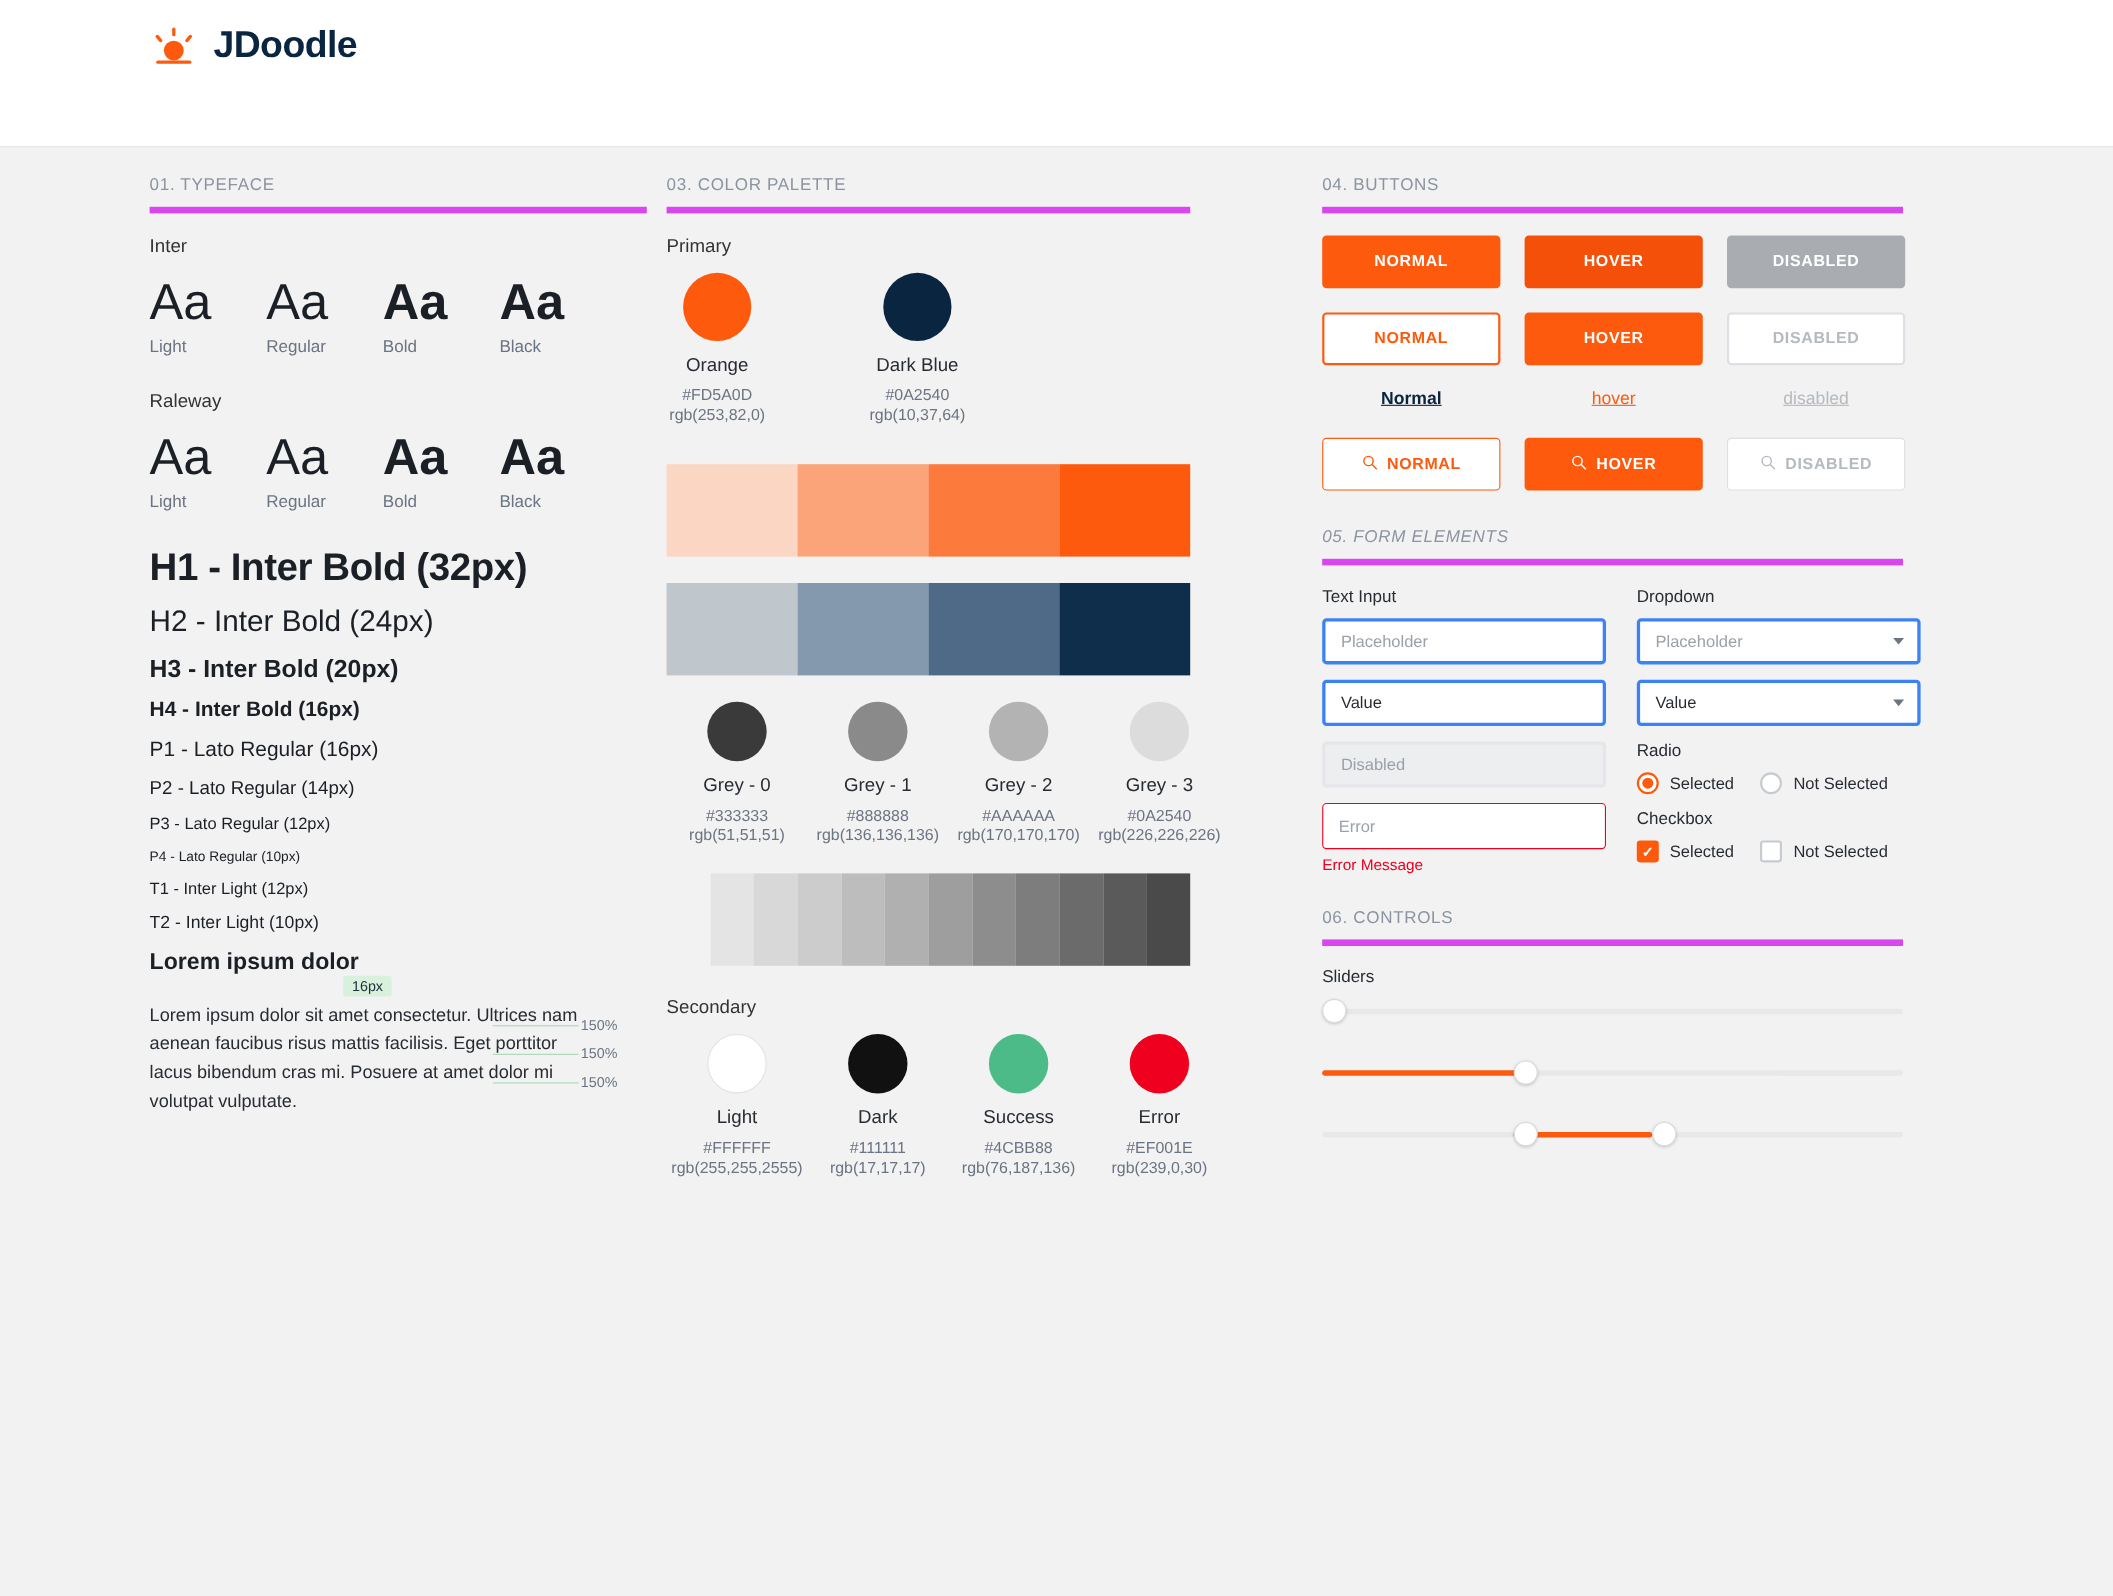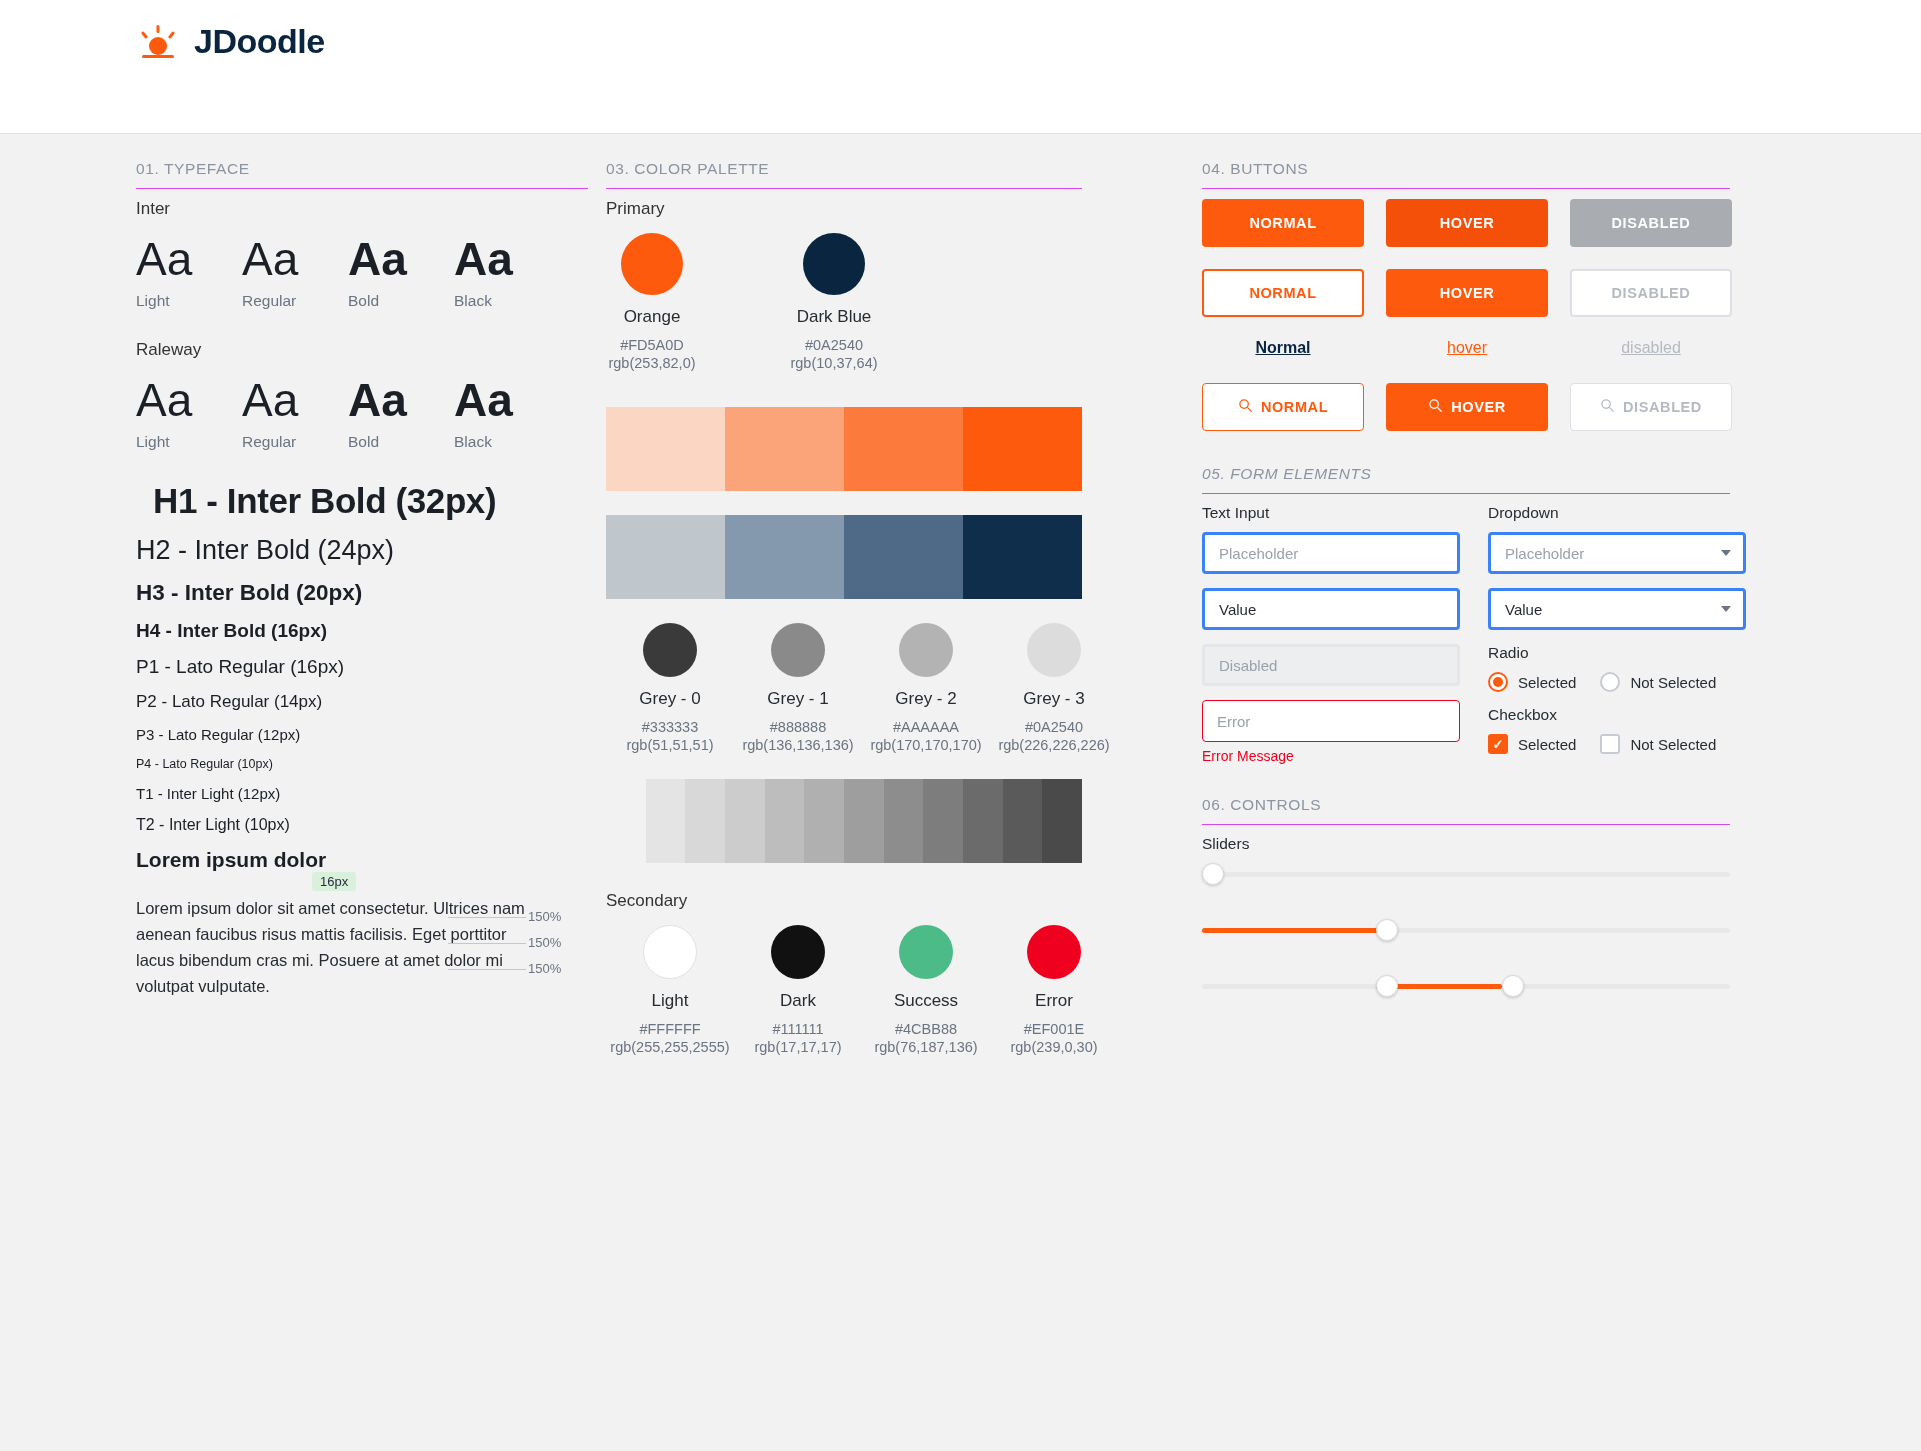--- a/index.html
+++ b/index.html
@@ -30,43 +30,43 @@
   .col { }
   .col1 { width: 560px; padding-left: 136px; }
   .col2 { width: 600px; padding-left: 46px; }
   .col3 { width: 640px; padding-left: 42px; }
 
   .sec-title {
     font-size: 15.5px;
     color:#8b94a0;
     letter-spacing: 0.6px;
     padding-bottom: 10px;
-    border-bottom: 1px solid #d946ef;
-    margin-bottom: 10px;
+    border-bottom: 6px solid #d946ef;
+    margin-bottom: 20px;
   }
   .sec-title.narrow { width: 452px; }
   .sec-title.w-col2 { width: 476px; }
   .sec-title.w-col3 { width: 528px; }
 
   .sub-label { font-size:17px; color:#333; margin-bottom:14px; }
 
   
   .aa-row { display:flex; gap:0; margin-bottom: 30px; }
   .aa-item { width: 110px; }
   .aa-glyph { font-size:46px; line-height:1.15; color:#1b1f26; }
   .aa-glyph.light { font-weight:300; }
   .aa-glyph.regular { font-weight:400; }
   .aa-glyph.bold { font-weight:700; }
   .aa-glyph.black { font-weight:900; }
   .aa-serif { font-family:"Liberation Sans", sans-serif; }
   .aa-name { font-size:15.5px; color:#6b7482; margin-top:6px; }
 
   .type-specs { margin-top: 30px; }
   .type-specs div { color:#1b1f26; margin-bottom: 14px; }
-  .h1s { font-size:35px; font-weight:bold; letter-spacing:-0.4px;margin-left:17px;}
+  .h1s { font-size:35px; font-weight:bold; letter-spacing:-0.4px;}
   .h2s { font-size:27px; font-weight:normal; }
   .h3s { font-size:22.5px; font-weight:bold; }
   .h4s { font-size:19px; font-weight:bold; }
   .p1s { font-size:19px; }
   .p2s { font-size:17px; }
   .p3s { font-size:15px; }
   .p4s { font-size:12.5px; }
   .t1s { font-size:15px; font-weight:300; }
   .t2s { font-size:16px; font-weight:300; }
 

